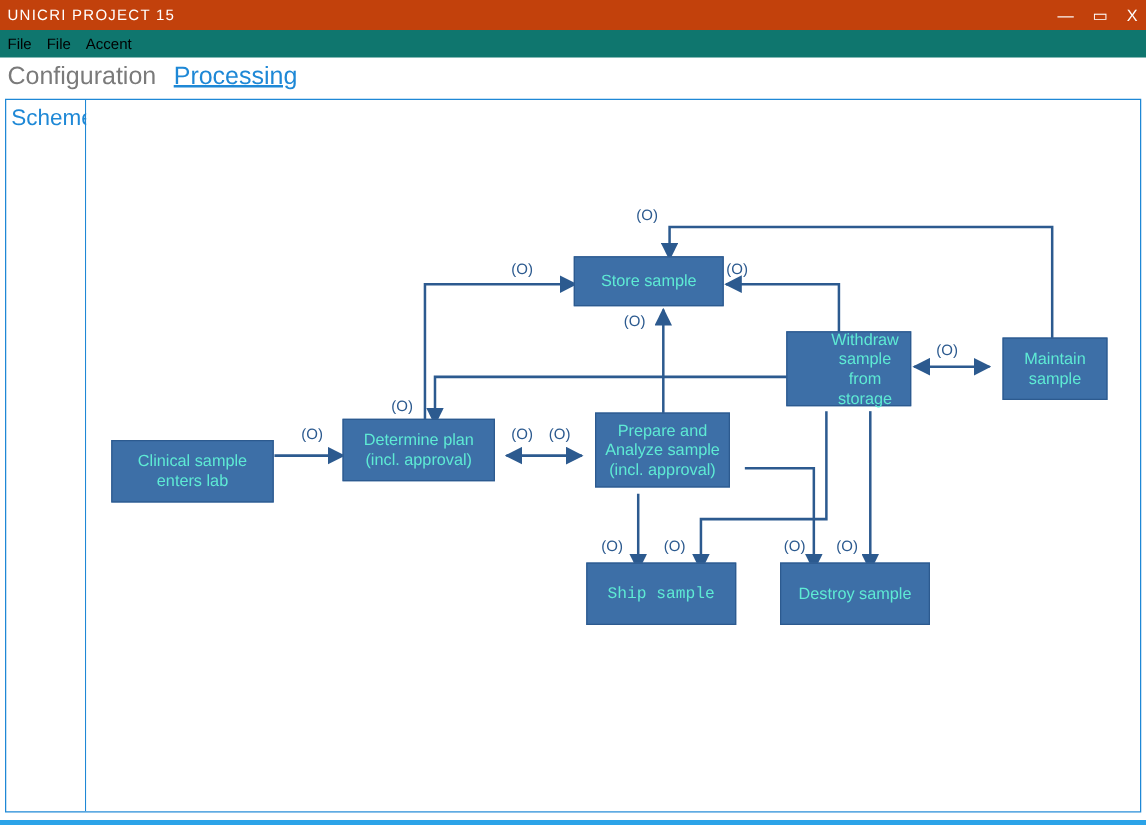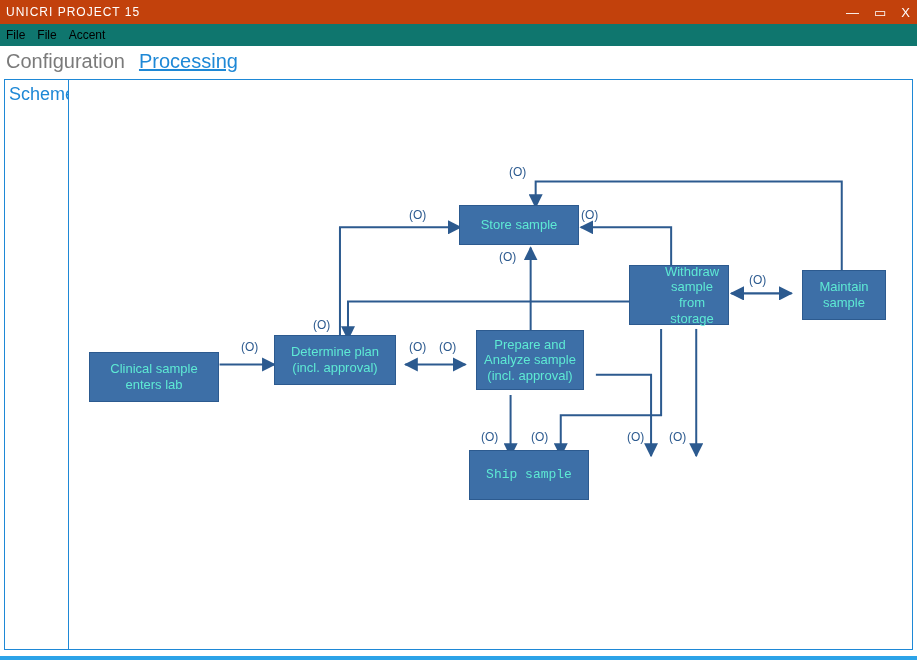--- a/index.html
+++ b/index.html
@@ -184,17 +184,20 @@
       </div>
     <div class="node" style="left:560px; top:185px; width:100px; height:60px;padding-left:32px;">
         <span>Withdraw sample from storage</span>
       </div>
     <div class="node" style="left:733px; top:190px; width:84px; height:50px;">
         <span>Maintain sample</span>
       </div>
     <div class="node" style="left:400px; top:370px; width:120px; height:50px;font-family:Liberation Mono, monospace;">
         <span>Ship sample</span>
       </div>
+    <div class="node" style="left:555px; top:370px; width:120px; height:50px;">
+        <span>Destroy sample</span>
+      </div>
 
   </div>
 </div>
 
 <div class="statusbar"></div>
 
 </body></html>

